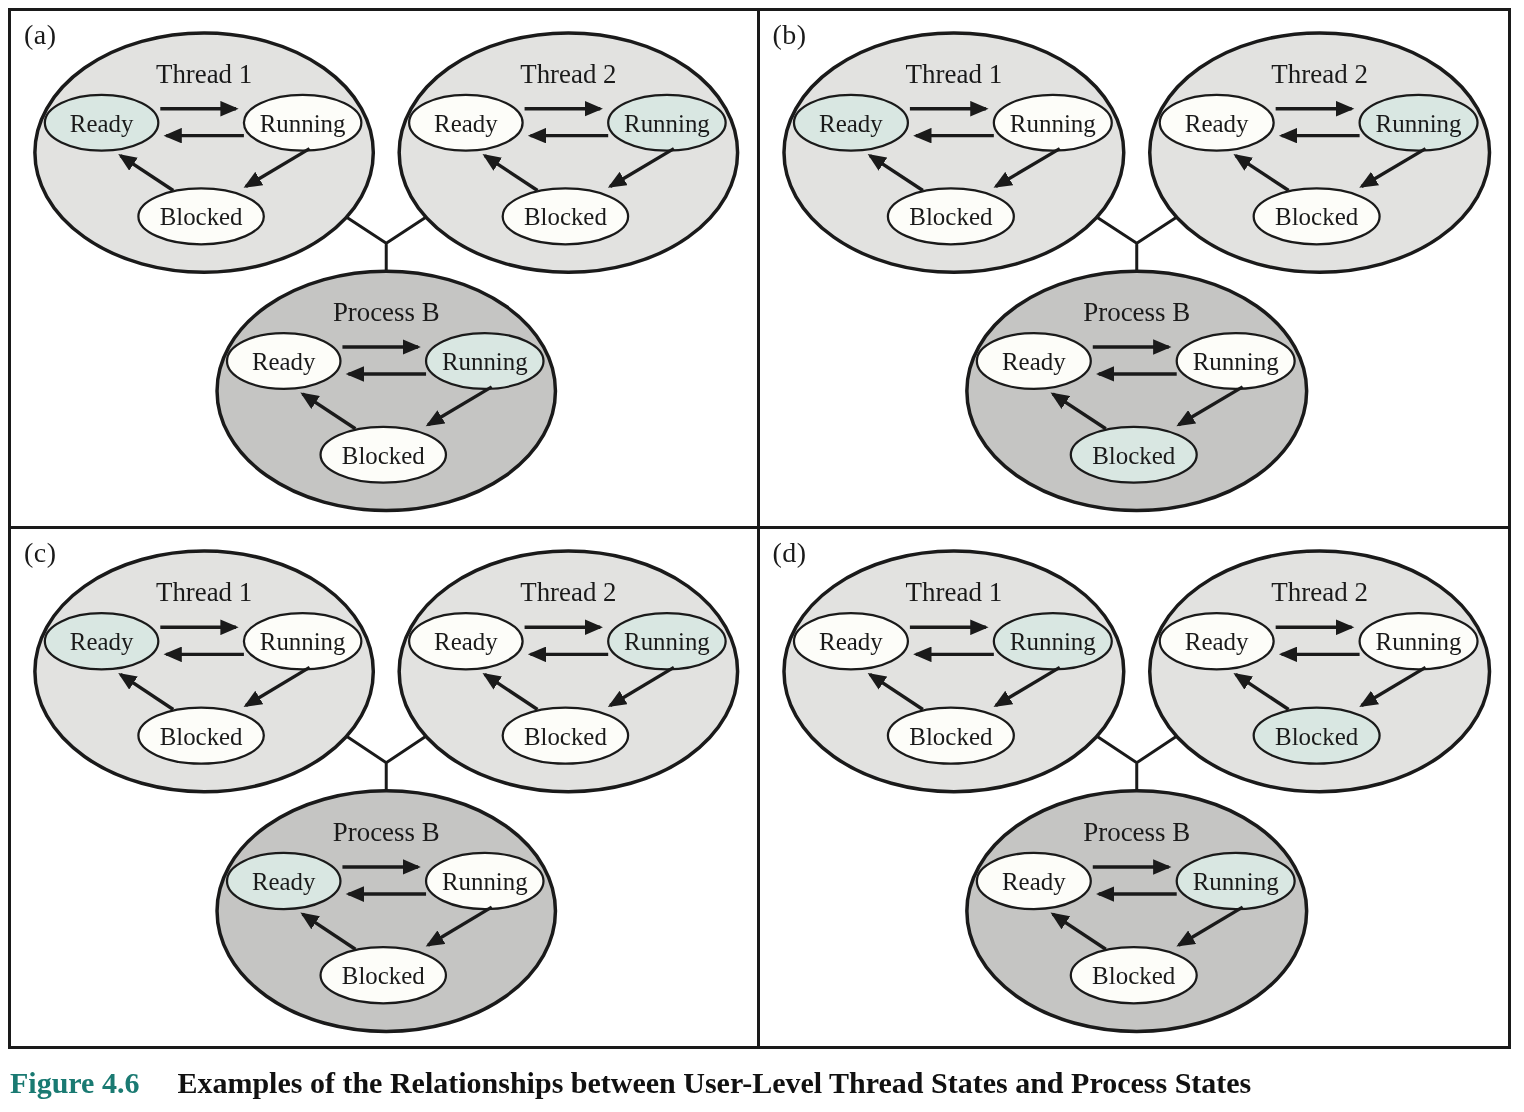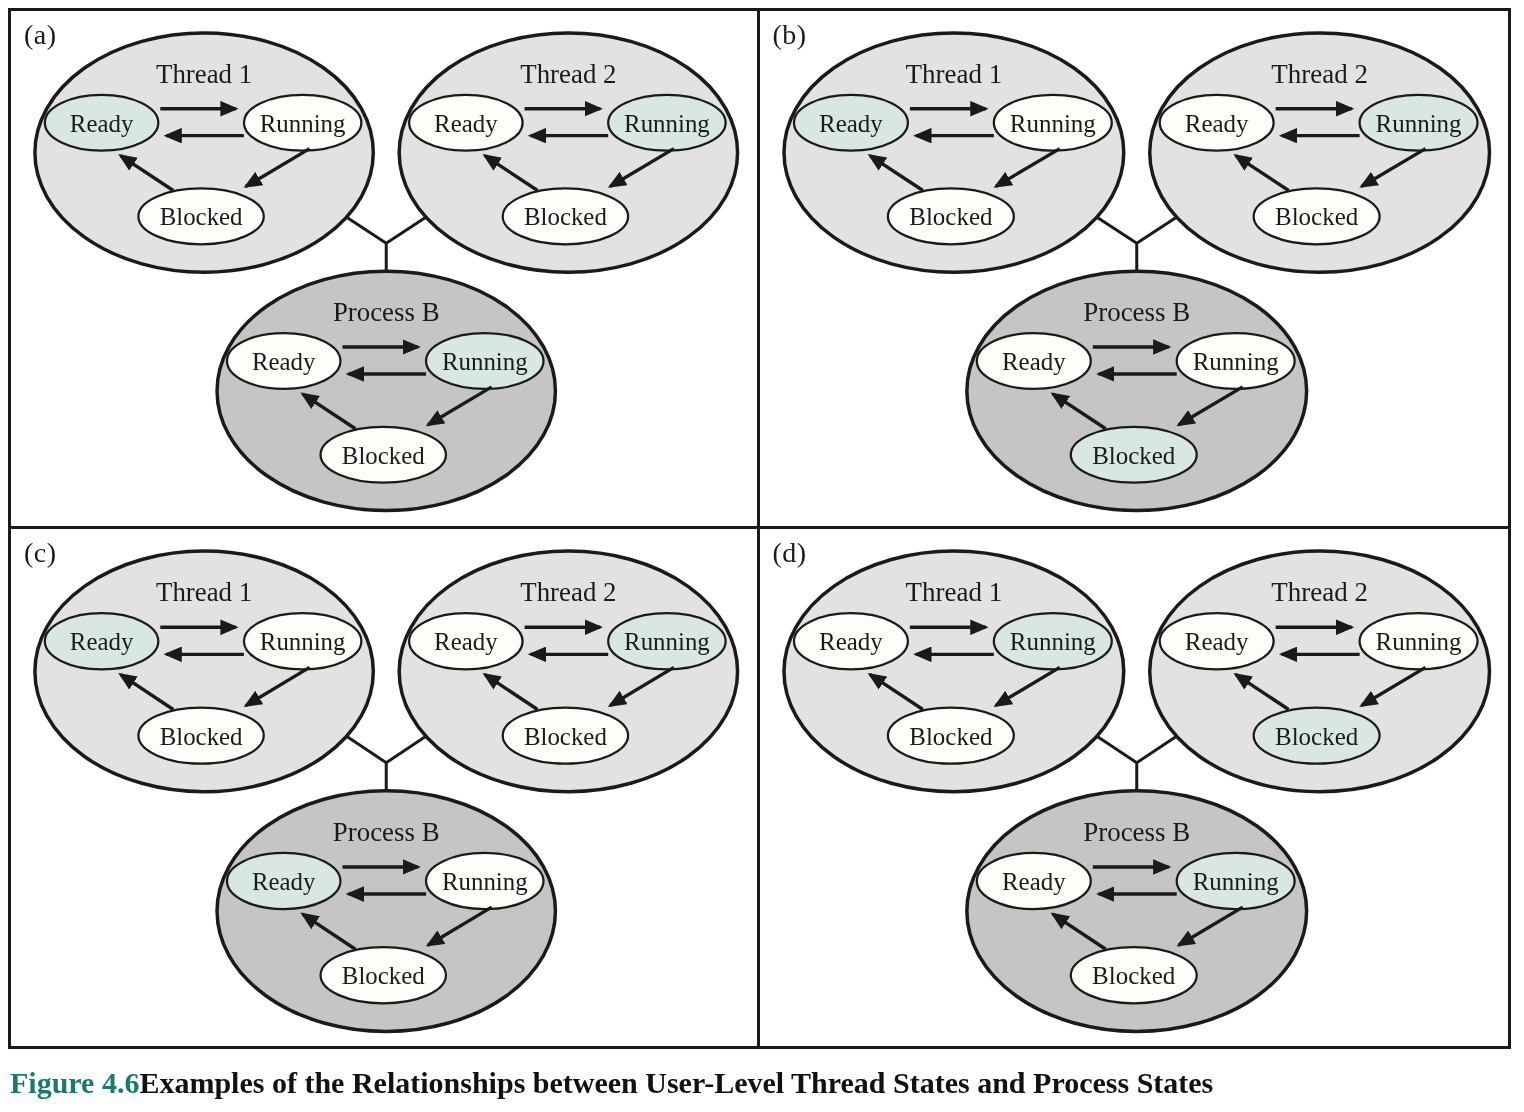--- a/index.html
+++ b/index.html
@@ -53,21 +53,21 @@
   }
   #caption {
     position: absolute;
     left: 10px;
     top: 1066px;
     width: 1500px;
     font-size: 30px;
     font-weight: bold;
     white-space: nowrap;
   }
-  #caption .cap-label { }
+  #caption .cap-label { margin-right: 38px; }
   #caption .cap-title { color: #111111; }
   svg text {
     font-family: "Liberation Serif", serif;
     fill: #1a1a1a;
   }
 </style>
 </head>
 <body>
 
 <div id="figure-wrap">

